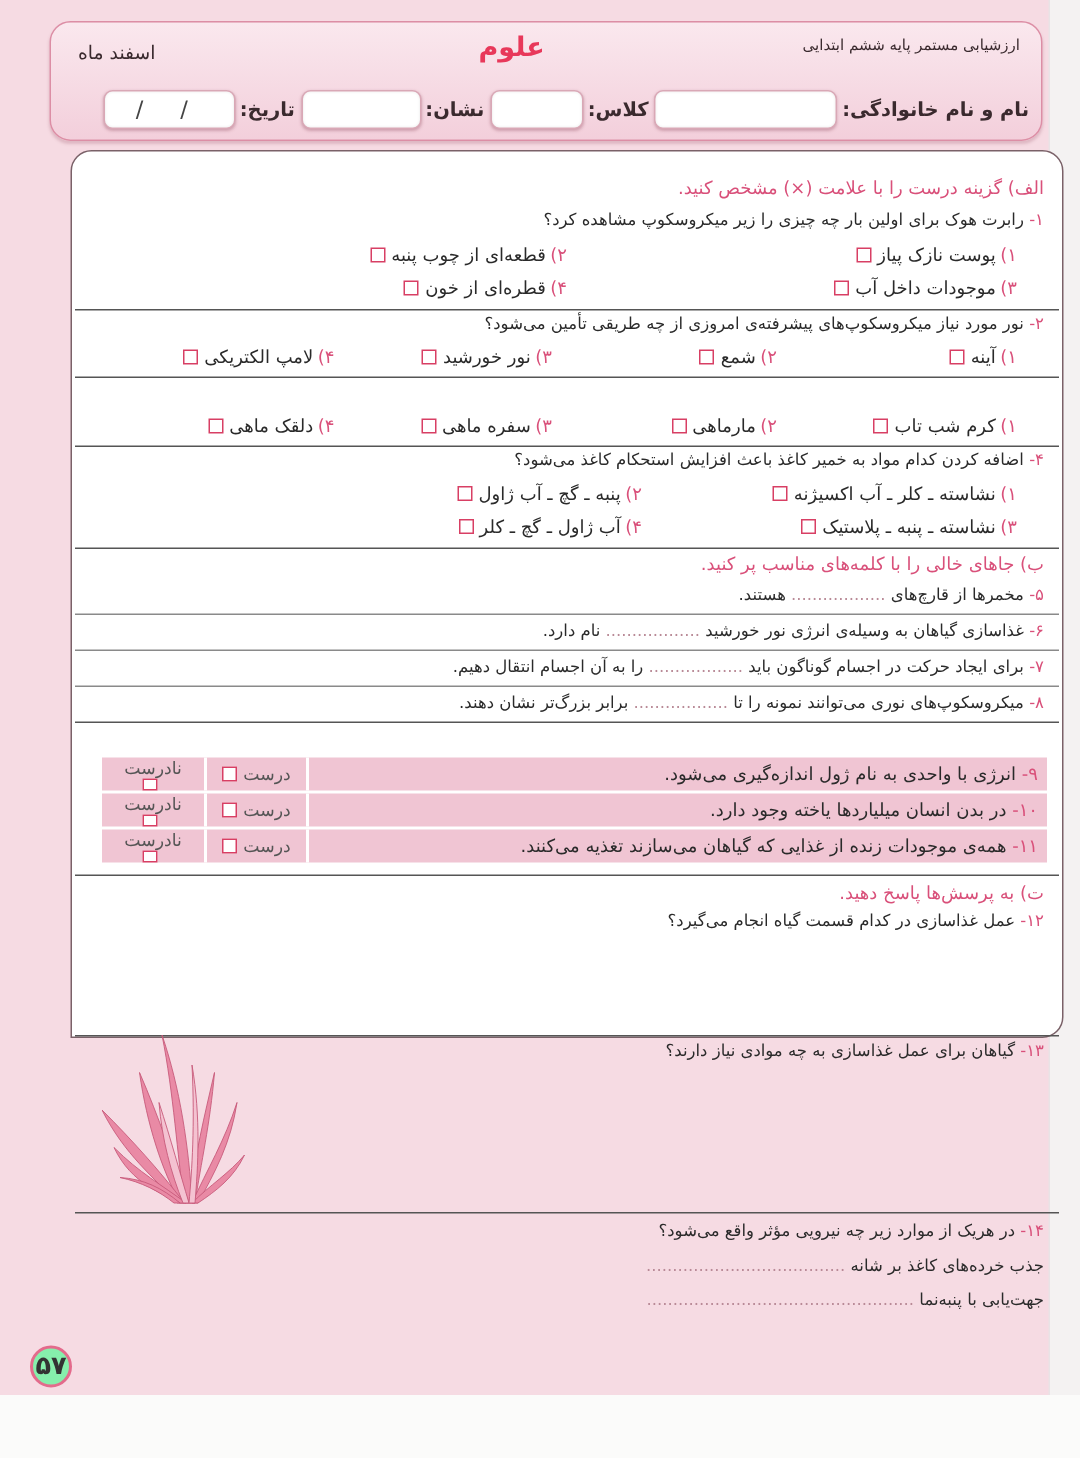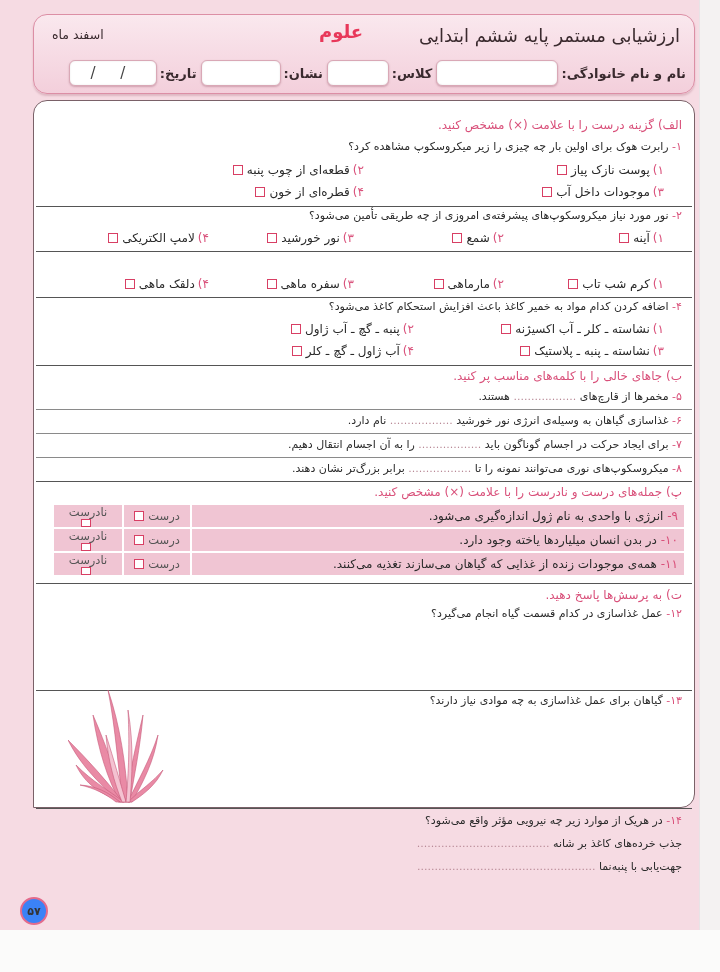--- a/index.html
+++ b/index.html
@@ -20,35 +20,35 @@
 
   
   .header {
     position: absolute; left: 33px; top: 14px; width: 662px; height: 80px;
     background: linear-gradient(#fae8ee, #f3cfdb);
     border: 1.5px solid #dc8ea5;
     border-radius: 14px;
     box-shadow: 0 2px 2px rgba(150,80,100,0.25);
     direction: rtl;
   }
-  .hdr-title { position:absolute; right:14px; top:10px; font-size:18px; color:#3a2a2e; }
+  .hdr-title { position:absolute; right:14px; top:10px; font-size:10px; color:#3a2a2e; }
   .hdr-subject { position:absolute; left:285px; top:6px; font-size:18px; font-weight:bold; color:#e8385a; }
   .hdr-month { position:absolute; left:18px; top:12px; font-size:12.5px; color:#3a2a2e; }
   .hdr-row { position:absolute; right:8px; top:44px; left:8px; height:28px; display:flex; align-items:center; direction:rtl; }
   .hdr-label { font-size:13px; font-weight:bold; color:#3a2a2e; margin-left:3px; white-space:nowrap; }
   .hdr-box {
     height:26px; background:#fff; border-radius:6px;
     border:1px solid #d9a8b6; box-shadow: inset 0 0 2px rgba(0,0,0,0.1), 0 1px 2px rgba(140,70,90,0.35);
     margin-left:4px; display:flex; align-items:center; justify-content:center;
     font-size:15px; color:#444; letter-spacing:10px;
   }
 
   
   .panel {
-    position: absolute; left: 33px; top: 100px; width: 662px; height: 708px;
+    position: absolute; left: 47px; top: 100px; width: 662px; height: 592px;
     background: #fff;
     border: 1.5px solid #7a6168;
     border-radius: 14px 14px 14px 0;
     direction: rtl;
   }
   .sec-title { position:absolute; right:12px; font-size:12px; color:#d9507a; }
   .q { position:absolute; right:12px; font-size:11px; color:#2a2a2a; white-space:nowrap; }
   .q .num { color:#d9507a; }
   .opt { position:absolute; font-size:12px; white-space:nowrap; display:flex; align-items:center; }
   .opt .on { color:#d9507a; margin-left:3px; }
@@ -58,21 +58,21 @@
   .blank { color:#b98a97; letter-spacing:-1px; }
   .tf-row { position:absolute; right:0; left:0; height:22px; display:flex; direction:rtl; }
   .tf-stmt { flex:1; background:#f0c5d3; font-size:12px; padding-right:6px; display:flex; align-items:center; border-left:2px solid #fff; white-space:nowrap; }
   .tf-stmt .num { color:#d9507a; }
   .tf-cell { width:68px; background:#f0c5d3; font-size:11.5px; color:#555; display:flex; align-items:center; justify-content:center; border-left:2px solid #fff; }
   .tf-cell:last-child { border-left:none;flex-direction:column; }
 
   .plant { position:absolute; left:68px; top:690px; }
   .page-num {
     position:absolute; left:20px; top:897px; width:28px; height:28px; border-radius:50%;
-    background:#3b82f6; border:2px solid #e36b8c; font-size:11px; font-weight:bold; color:#333;
+    background:#86efac; border:2px solid #e36b8c; font-size:17px; font-weight:bold; color:#333;
     display:flex; align-items:center; justify-content:center;
   }
 </style>
 </head>
 <body>
 
 <div class="page-edge"></div>
 <div class="right-strip"></div>
 <div class="bottom-white"></div>
 
@@ -190,21 +190,20 @@
   <div class="sec-title" style="top:268px">ب) جاهای خالی را با کلمه‌های مناسب پر کنید.</div>
   <div class="q" style="top:289px"><span class="num">۵-</span> <span>مخمرها از قارچ‌های</span> <span class="blank">..................</span> <span>هستند.</span></div>
   <div class="rule light" style="top:308px"></div>
   <div class="q" style="top:313px"><span class="num">۶-</span> <span>غذاسازی گیاهان به وسیله‌ی انرژی نور خورشید</span> <span class="blank">..................</span> <span>نام دارد.</span></div>
   <div class="rule light" style="top:332px"></div>
   <div class="q" style="top:337px"><span class="num">۷-</span> <span>برای ایجاد حرکت در اجسام گوناگون باید</span> <span class="blank">..................</span> <span>را به آن اجسام انتقال دهیم.</span></div>
   <div class="rule light" style="top:356px"></div>
   <div class="q" style="top:361px"><span class="num">۸-</span> <span>میکروسکوپ‌های نوری می‌توانند نمونه را تا</span> <span class="blank">..................</span> <span>برابر بزرگ‌تر نشان دهند.</span></div>
   <div class="rule" style="top:380px"></div>
 
-  <div class="sec-title" style="top:384px">پ) جمله‌های درست و نادرست را با علامت (×) مشخص کنید.</div>
   <div class="tf-row" style="top:404px;right:10px;left:20px">
     <div class="tf-stmt"><span class="num">۹-</span>&nbsp;<span>انرژی با واحدی به نام ژول اندازه‌گیری می‌شود.</span></div>
     <div class="tf-cell">
         <span>درست</span>
         <span class="cb"></span>
       </div>
     <div class="tf-cell">
         <span>نادرست</span>
         <span class="cb"></span>
       </div>

